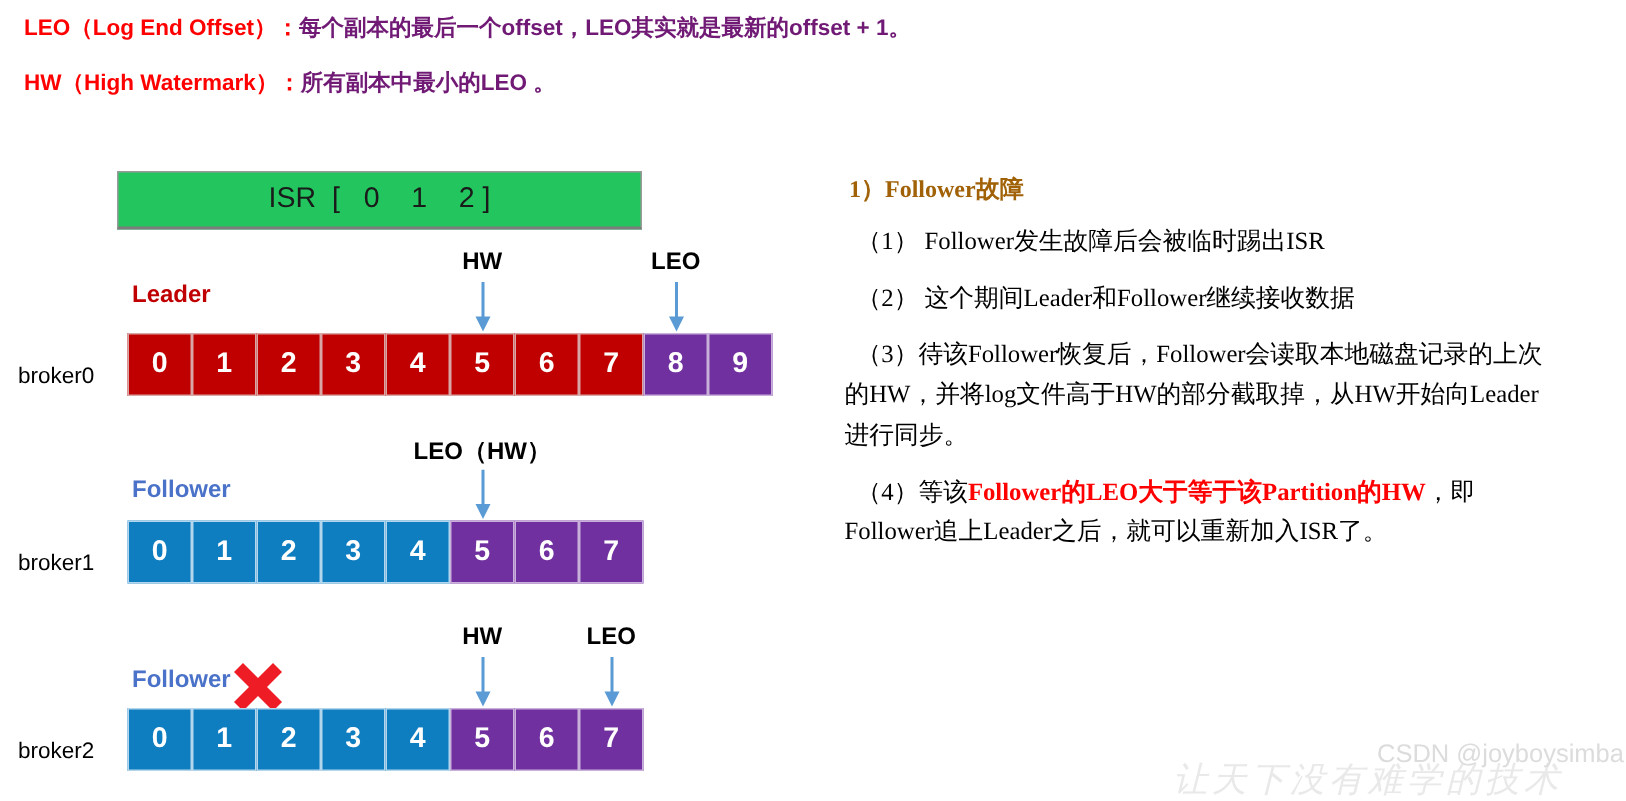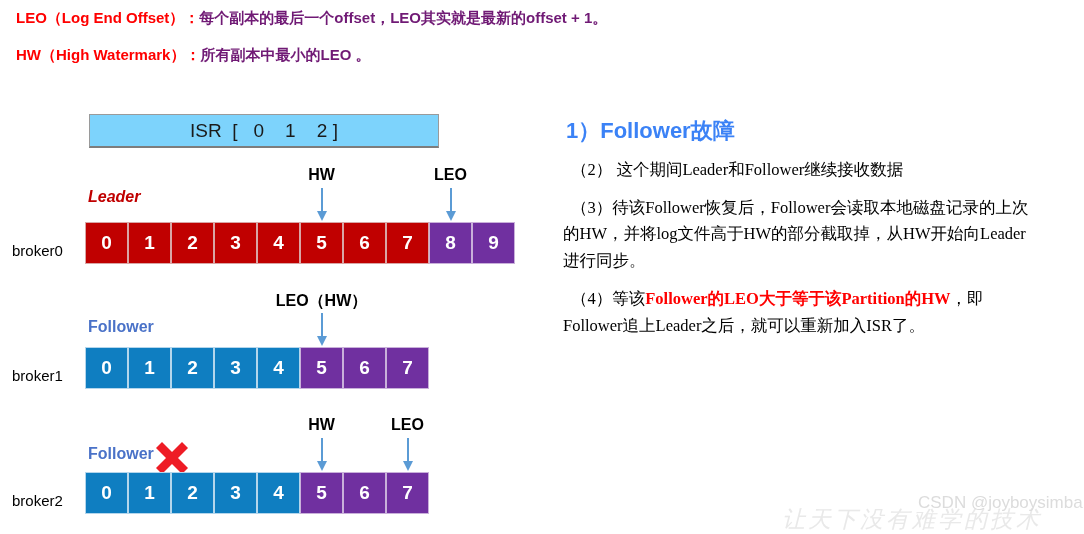--- a/index.html
+++ b/index.html
@@ -29,29 +29,28 @@
   .def-line.l2 { left: 16px; top: 46px; }
   .def-term { color: #ff0000; }
   .def-body { color: #701a75; font-family: "Liberation Sans", sans-serif; }
 
   
   .diagram { position: absolute; left: 0; top: 0; width: 545px; height: 534px; }
 
   .isr-box {
     position: absolute;
     left: 78px; top: 114px;
-    width: 350px; height: 34px;
-    background: #7dd3fc;
+    width: 350px; height: 39px;
+    background: #22c55e;
     border: 1px solid #9a9a9a;
     border-bottom: 2px solid #7d7d7d;
     box-sizing: border-box;
     display: flex;
     align-items: center;
     justify-content: center;
-    margin-left: 11px;
   }
   .isr-text {
     font-size: 19px;
     color: #1a1a1a;
     letter-spacing: 0px;
     white-space: pre;
   }
 
   .row-label {
     position: absolute;
@@ -109,24 +108,24 @@
   
   .xmark { position: absolute; }
 
   
   .textpanel {
     position: absolute;
     left: 563px; top: 116px;
     width: 470px;
   }
   .tp-head {
-    font-family: Liberation Sans, sans-serif;
-    font-size: 22px;
-    font-weight: bold;
-    color: #3b82f6;
+    font-family: Liberation Serif, serif;
+    font-size: 16px;
+    font-weight: bold;
+    color: #a16207;
     margin: 0 0 11px 3px;
     white-space: nowrap;
   }
   .tp-p {
     font-family: "Liberation Serif", serif;
     font-size: 16.5px;
     color: #000000;
     margin: 0 0 11px 0;
     line-height: 1.62;
     text-indent: 8px;
@@ -168,21 +167,21 @@
 </div>
 
 <div class="diagram">
 
   <div class="isr-box">
     <span class="isr-text">ISR  [   0    1    2 ]</span>
   </div>
 
   <div id="rows-host">
       <div class="row-label" style="left: 12px; top: 234px;">broker0</div>
-      <div class="role-label role-leader" style="left: 88px; top: 188px; font-style: italic;">Leader</div>
+      <div class="role-label role-leader" style="left: 88px; top: 188px;">Leader</div>
       <div class="cells" style="left: 85px; top: 222px;">
         <div class="cell red">0</div>
         <div class="cell red">1</div>
         <div class="cell red">2</div>
         <div class="cell red">3</div>
         <div class="cell red">4</div>
         <div class="cell red">5</div>
         <div class="cell red">6</div>
         <div class="cell red">7</div>
         <div class="cell purple">8</div>
@@ -255,19 +254,20 @@
         <div class="marker-arrow" style="top: 22px;"><svg width="14" height="34" viewBox="0 0 14 34">
             <line x1="7" y1="0" x2="7" y2="25" stroke="#5b9bd5" stroke-width="2"></line>
             <polygon points="7,33 2,23 12,23" fill="#5b9bd5"></polygon>
           </svg></div>
       </div>
     </div>
 </div>
 
 <div class="textpanel">
   <div class="tp-head">1）Follower故障</div>
+  <div class="tp-p">（1） Follower发生故障后会被临时踢出ISR</div>
   <div class="tp-p">（2） 这个期间Leader和Follower继续接收数据</div>
   <div class="tp-p">（3）待该Follower恢复后，Follower会读取本地磁盘记录的上次的HW，并将log文件高于HW的部分截取掉，从HW开始向Leader进行同步。</div>
   <div class="tp-p"><span>（4）等该</span><span class="tp-red">Follower的LEO大于等于该Partition的HW</span><span>，即Follower追上Leader之后，就可以重新加入ISR了。</span></div>
 </div>
 
 <div class="wm-cn">让天下没有难学的技术</div>
 <div class="wm-csdn">CSDN @joyboysimba</div>
 
 </body></html>

